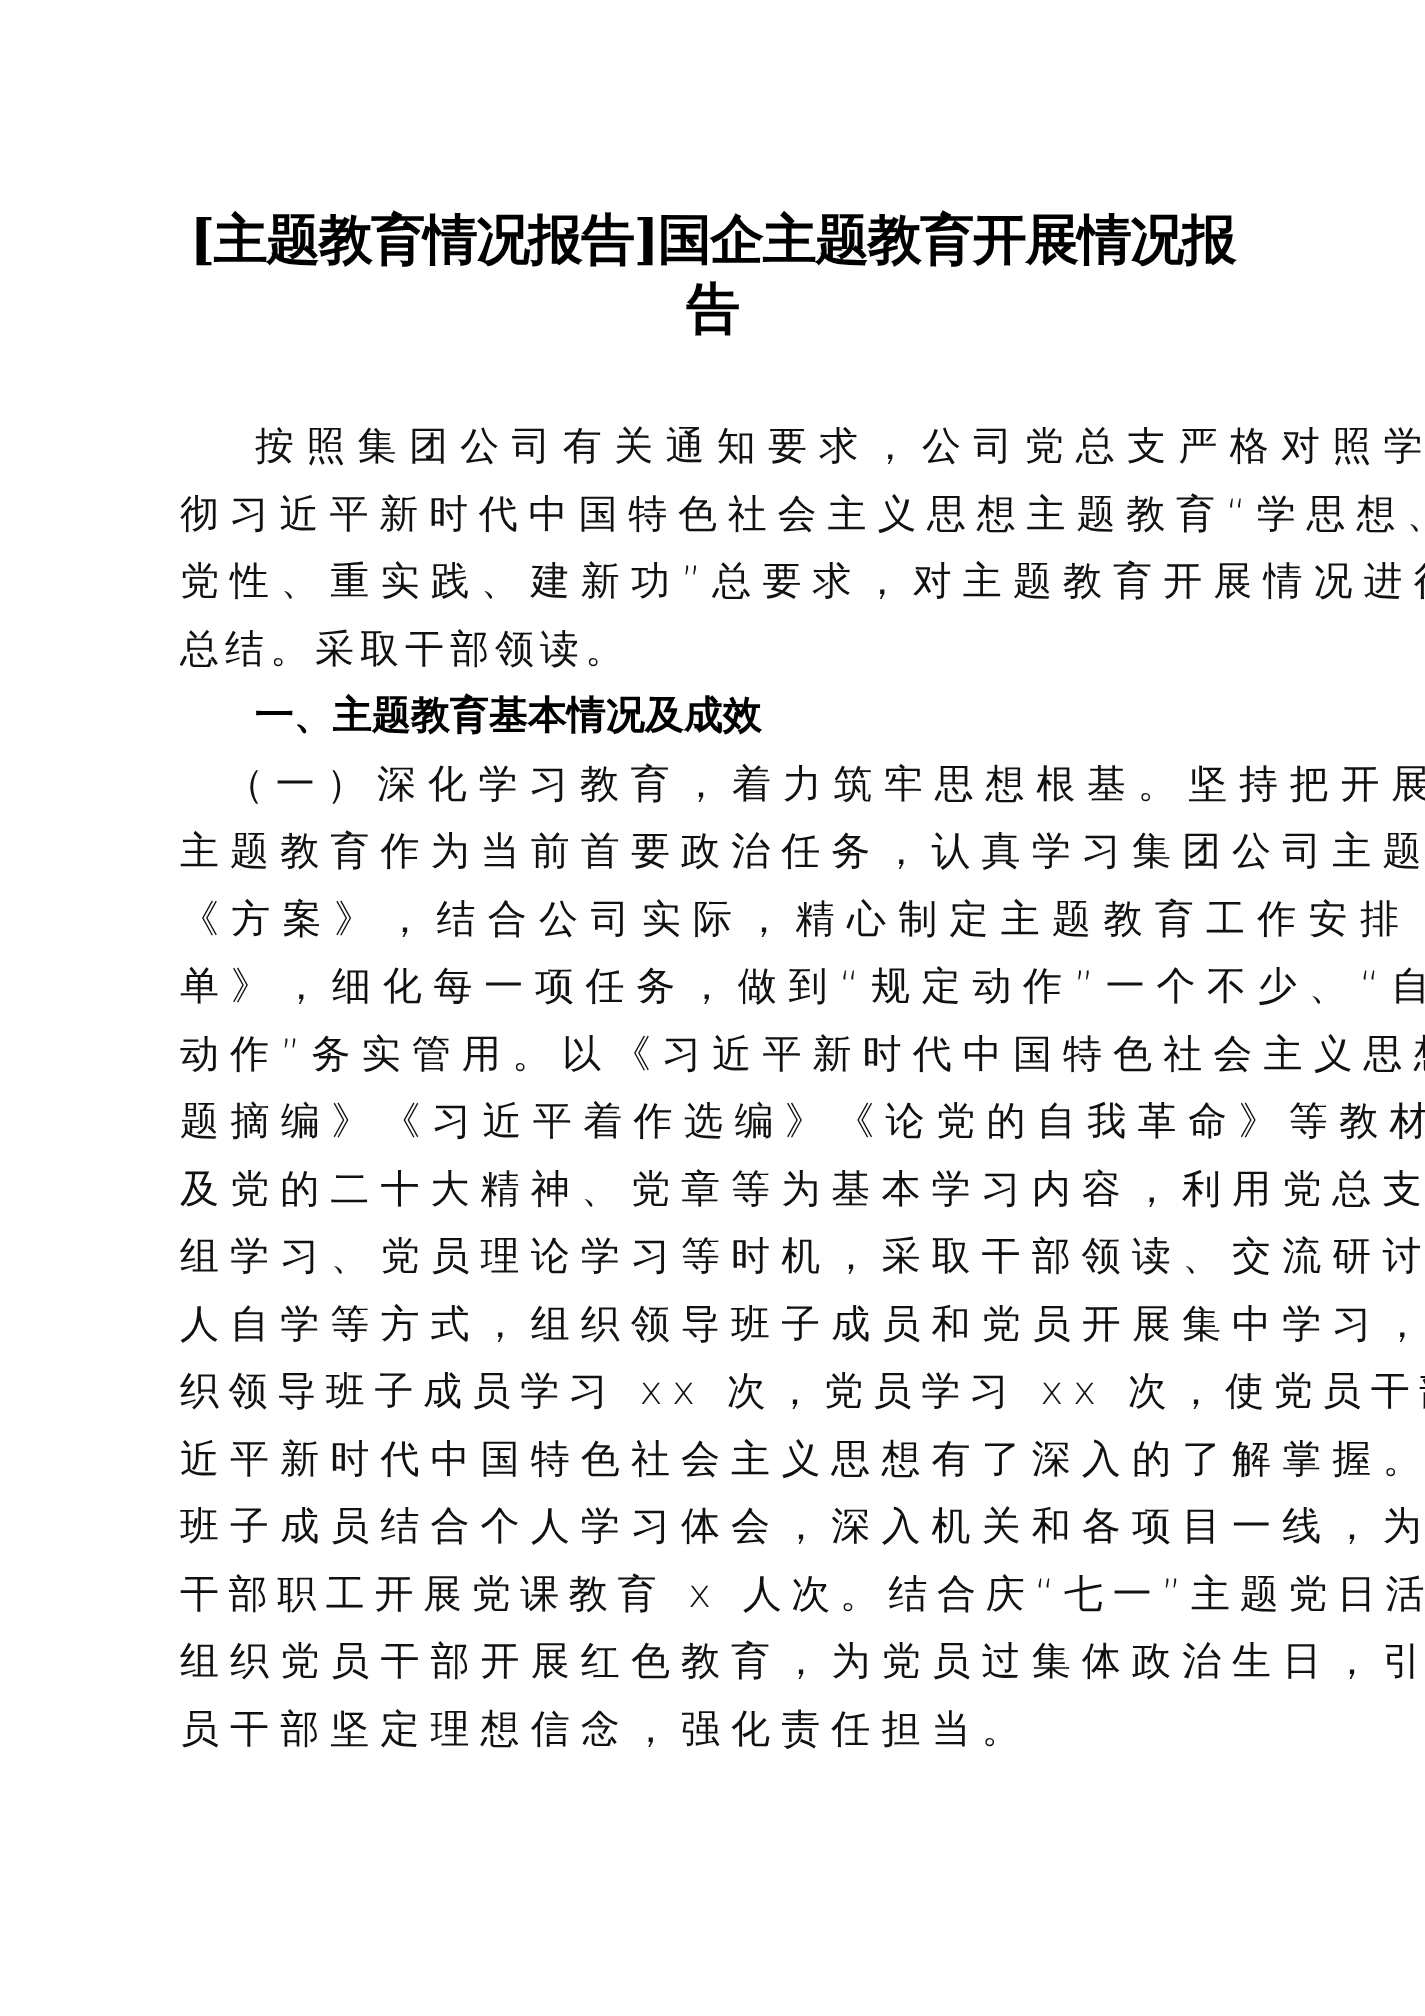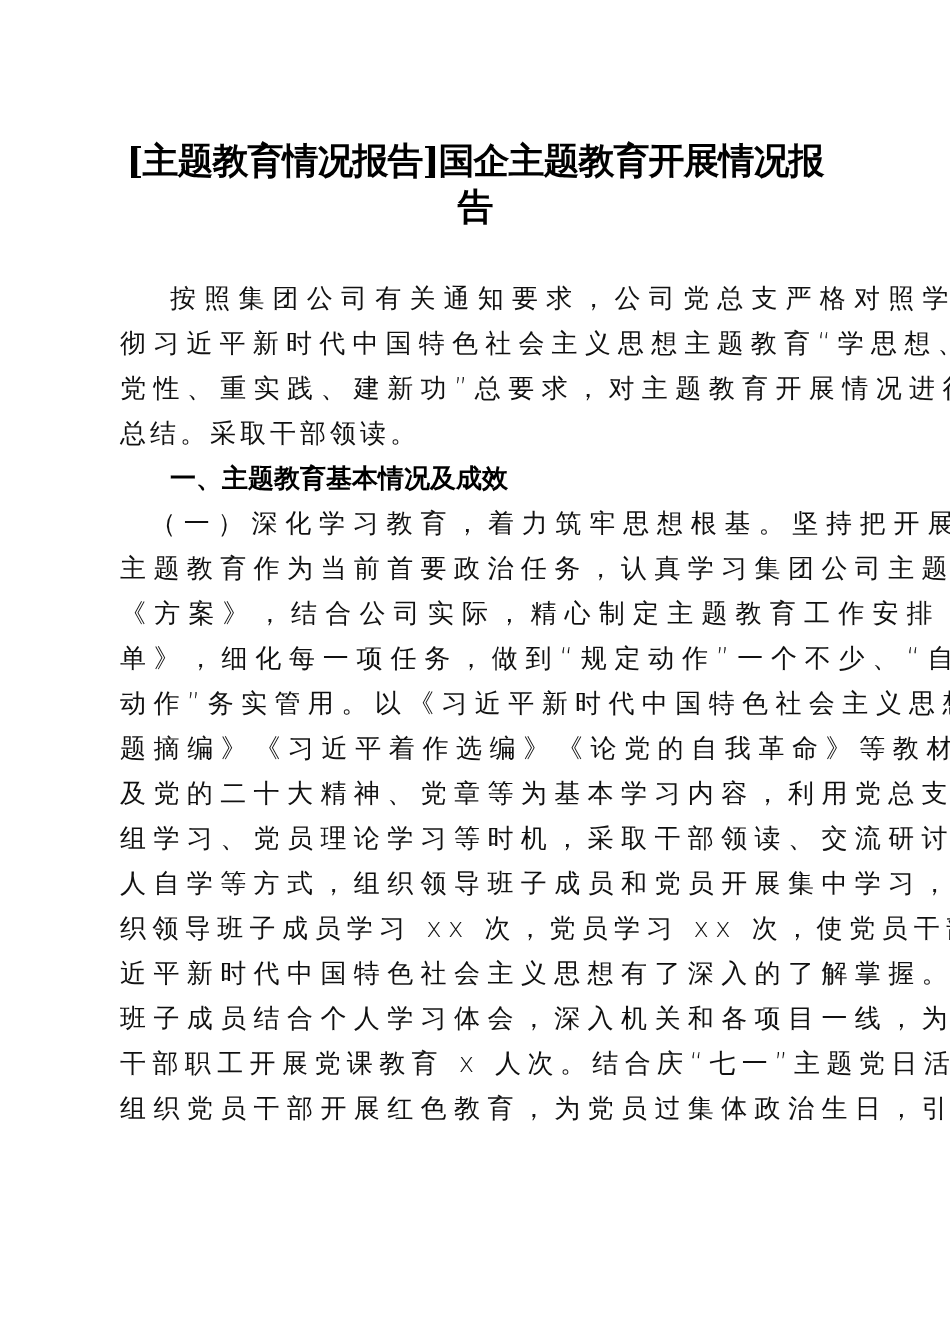--- a/index.html
+++ b/index.html
@@ -52,21 +52,21 @@
     .line.indent { left: 170px; }
     .heading {
       position: absolute;
       left: 170px;
       font-size: 26px;
       line-height: 45px;
       height: 45px;
       white-space: nowrap;
       letter-spacing: 0px;
       font-weight: bold;
-      font-family: Liberation Serif, serif;
+      font-family: Liberation Mono, monospace;
     }
   </style>
 </head>
 <body>
 
 <div class="page">
 
   <div class="title title-line-1">[主题教育情况报告]国企主题教育开展情况报</div>
   <div class="title title-line-2">告</div>
 
@@ -84,14 +84,15 @@
   <div class="line" style="top:681px; letter-spacing:7.4px;">动作”务实管用。以《习近平新时代中国特色社会主义思想专</div>
   <div class="line" style="top:726px; letter-spacing:7.6px;">题摘编》《习近平着作选编》《论党的自我革命》等教材，以</div>
   <div class="line" style="top:771px; letter-spacing:7.4px;">及党的二十大精神、党章等为基本学习内容，利用党总支中心</div>
   <div class="line" style="top:816px; letter-spacing:7.4px;">组学习、党员理论学习等时机，采取干部领读、交流研讨、个</div>
   <div class="line" style="top:861px; letter-spacing:7.4px;">人自学等方式，组织领导班子成员和党员开展集中学习，共组</div>
   <div class="line" style="top:906px; letter-spacing:6.4px;">织领导班子成员学习 xx 次，党员学习 xx 次，使党员干部对习</div>
   <div class="line" style="top:951px; letter-spacing:7.4px;">近平新时代中国特色社会主义思想有了深入的了解掌握。领导</div>
   <div class="line" style="top:996px; letter-spacing:7.4px;">班子成员结合个人学习体会，深入机关和各项目一线，为广大</div>
   <div class="line" style="top:1041px; letter-spacing:6.4px;">干部职工开展党课教育 x 人次。结合庆“七一”主题党日活动，</div>
   <div class="line" style="top:1086px; letter-spacing:7.4px;">组织党员干部开展红色教育，为党员过集体政治生日，引导党</div>
+  <div class="line" style="top:1131px; letter-spacing:7.4px;">员干部坚定理想信念，强化责任担当。</div>
 
 </div>
 
 </body></html>

